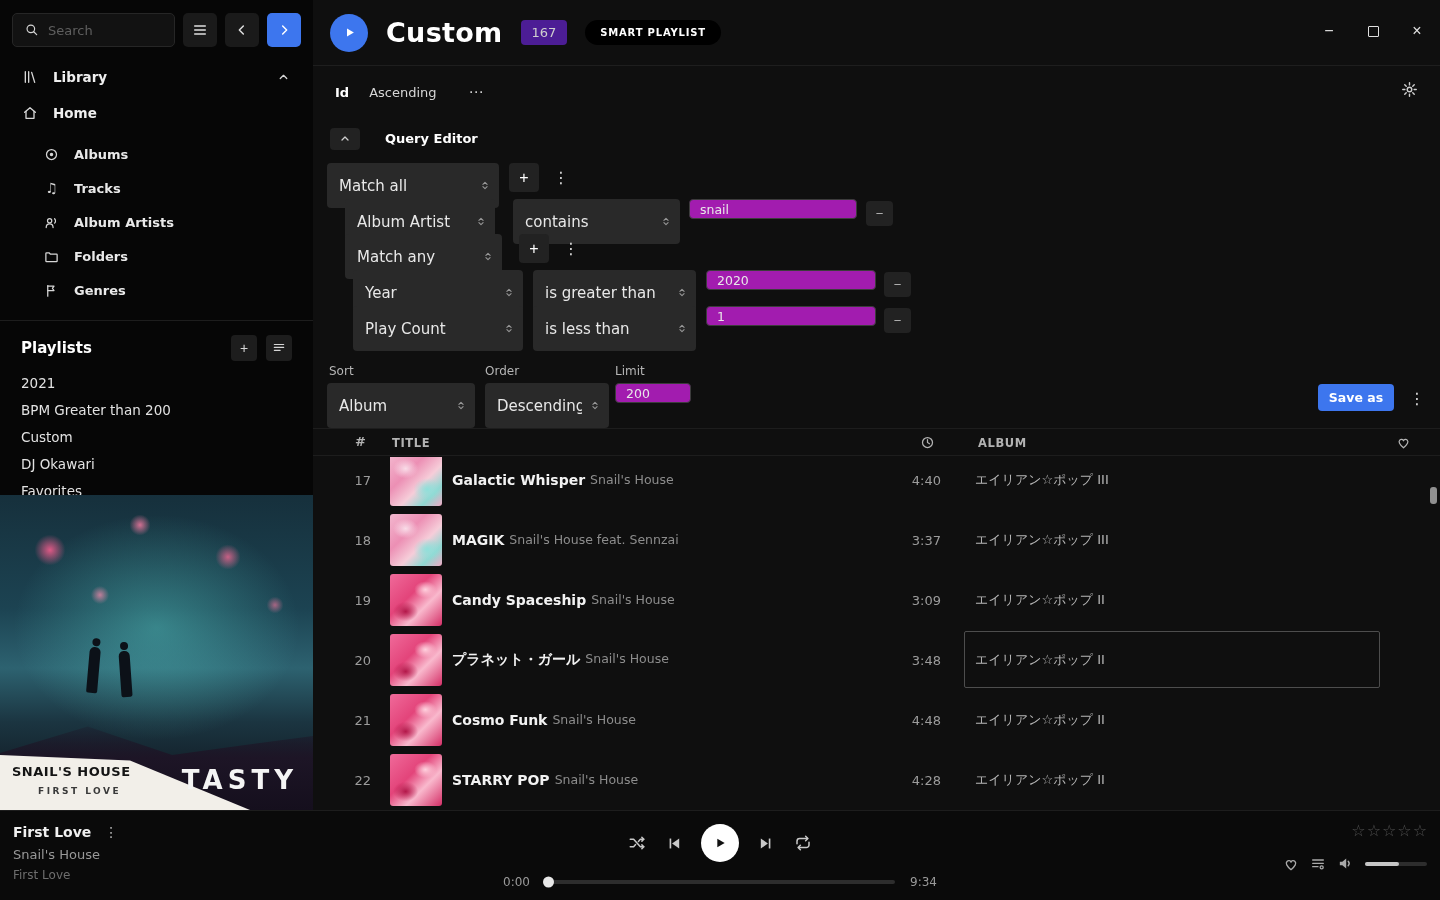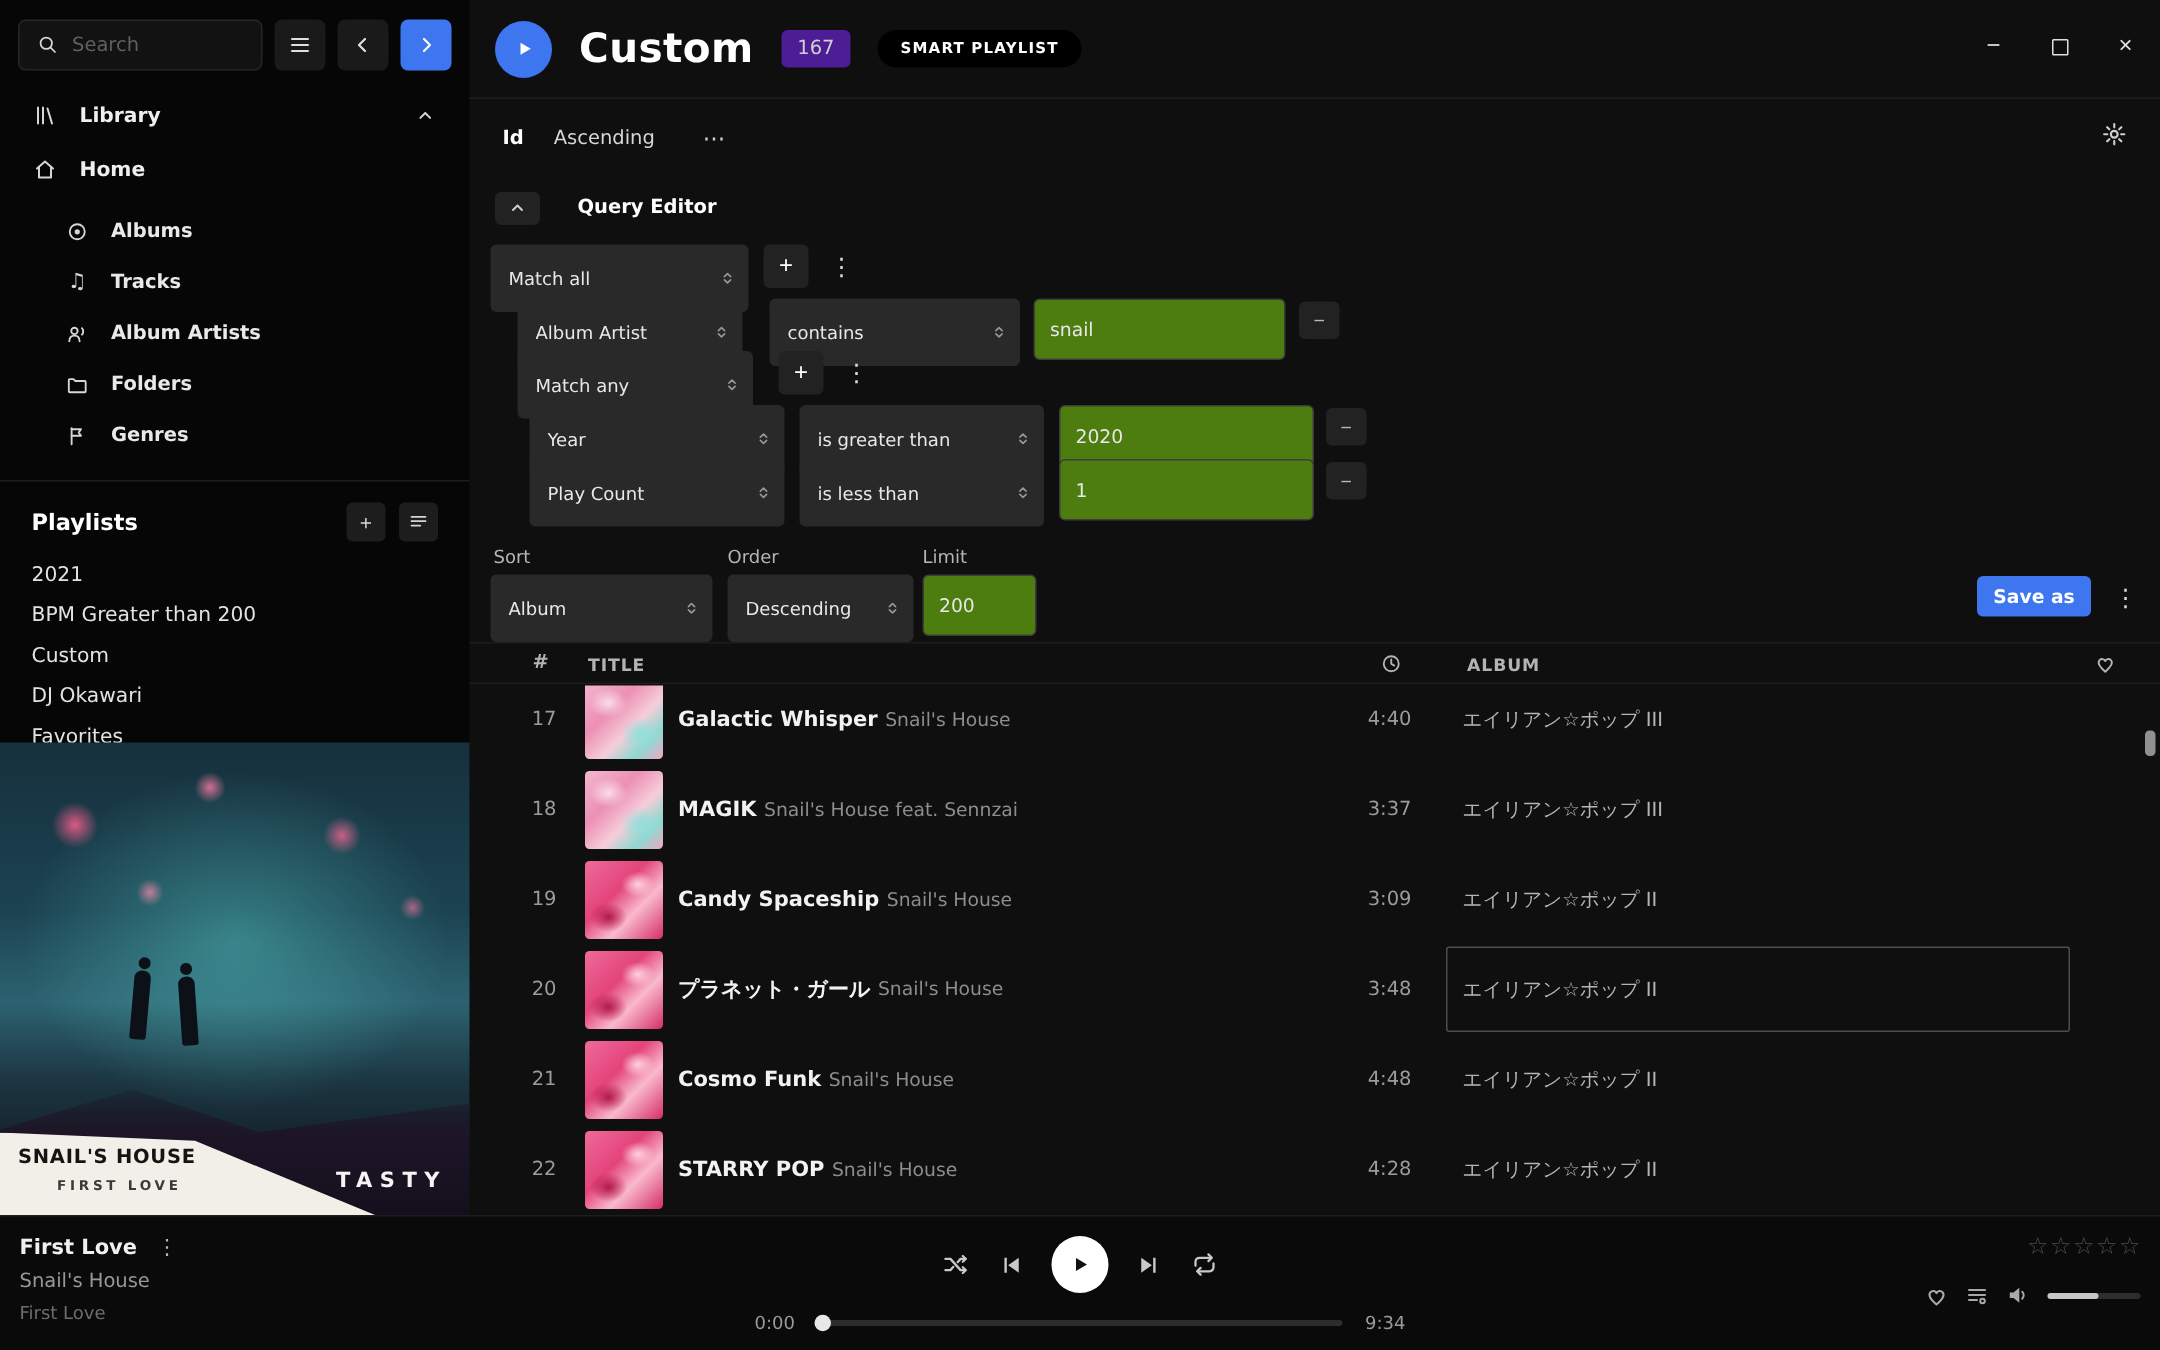--- a/index.html
+++ b/index.html
@@ -38,42 +38,42 @@
     radial-gradient(190px 150px at 50% 42%, rgba(95,225,215,.38), rgba(95,225,215,0) 75%),
     linear-gradient(180deg,#16303c 0%,#1c4352 36%,#2d6270 55%,#1b3541 72%,#121e27 88%,#0c141b 100%)}
   .art-rock{position:absolute;left:0;bottom:0;width:100%;height:95px;background:linear-gradient(180deg,rgba(24,18,30,0) 0%,#1d1526 45%,#150f1d 100%);clip-path:polygon(0 40%,28% 12%,55% 42%,100% 22%,100% 100%,0 100%)}
   .art-fig{position:absolute;width:11px;height:46px;background:#0c1118;border-radius:5px 5px 2px 2px}
   .art-fig::before{content:"";position:absolute;top:-9px;left:1.5px;width:8px;height:8px;border-radius:50%;background:#0c1118}
   .fig-a{left:88px;top:152px;transform:rotate(5deg)}
   .fig-b{left:120px;top:156px;transform:rotate(-4deg)}
   .art-banner{position:absolute;left:0;bottom:0;width:250px;height:55px;background:#f2efe9;clip-path:polygon(0 0,52% 10%,100% 100%,0 100%)}
   .art-artist{position:absolute;left:12px;top:9px;font-size:13px;font-weight:800;color:#141414;letter-spacing:.5px}
   .art-album{position:absolute;left:38px;top:31px;font-size:9px;font-weight:700;letter-spacing:2.5px;color:#3a3a3a}
-  .art-brand{position:absolute;right:15px;bottom:15px;font-size:14px;font-weight:700;letter-spacing:5px;color:#f4f4f4}
+  .art-brand{position:absolute;right:15px;bottom:15px;font-size:26px;font-weight:700;letter-spacing:5px;color:#f4f4f4}
 
   
   .main{position:absolute;left:313px;top:0;width:1127px;height:810px;background:#0f0f0f}
   .m-header{display:flex;align-items:center;gap:18px;padding-left:17px;height:66px;border-bottom:1px solid #1e1e1e}
   .play-circle{width:38px;height:38px;border-radius:50%;background:#3d76ee;border:none;color:#fff;display:flex;align-items:center;justify-content:center;cursor:pointer;flex:none}
   .m-title{font-size:27px;font-weight:800;color:#fff;letter-spacing:.3px}
   .count-badge{background:#4c1d95;color:#cfcfcf;font-size:13px;padding:5px 11px;border-radius:4px}
   .type-pill{background:#000;color:#fff;font-size:10px;font-weight:800;letter-spacing:.8px;padding:7px 15px;border-radius:14px}
   .m-toolbar{position:relative;display:flex;align-items:center;padding:17px 24px 0 22px;gap:20px}
   .sort-field{font-size:13px;font-weight:800;color:#fff;cursor:pointer}
   .sort-dir{font-size:13px;color:#d6d6d6;cursor:pointer}
   .more{font-size:15px;color:#cfcfcf;margin-left:12px;cursor:pointer}
   .gear-btn{position:absolute;right:22px;top:15px;background:none;border:none;color:#cfcfcf;cursor:pointer}
 
   
   .collapse-btn{position:absolute;left:17px;top:128px;width:30px;height:22px;background:#222;border:none;border-radius:4px;color:#cfcfcf;display:flex;align-items:center;justify-content:center;cursor:pointer}
   .qe-title{position:absolute;left:72px;top:131px;font-size:13px;font-weight:800;color:#fff}
-  .sel{position:absolute;height:45px;background:#292929;border-radius:4px;display:flex;align-items:center;gap:8px;padding:0 9px 0 12px;font-size:12px;color:#e8e8e8;cursor:pointer}
+  .sel{position:absolute;height:45px;background:#292929;border-radius:4px;display:flex;align-items:center;gap:8px;padding:0 9px 0 12px;font-size:15px;color:#e8e8e8;cursor:pointer}
   .sel .lbl{flex:1;white-space:nowrap;overflow:hidden}
   .sel svg{flex:none;color:#979797}
-  .tinput{position:absolute;height:41px;background:#4d7c0f;border:1px solid #3c3c3c;border-radius:4px;color:#e8e8e8;font-size:12.5px;padding:0 10px;font-family:inherit;outline:none}
+  .tinput{position:absolute;height:20px;background:#a21caf;border:1px solid #3c3c3c;border-radius:4px;color:#e8e8e8;font-size:12.5px;padding:0 10px;font-family:inherit;outline:none}
   .sq-btn{position:absolute;width:30px;height:29px;background:#222;border:none;border-radius:4px;color:#fff;font-size:16px;cursor:pointer;display:flex;align-items:center;justify-content:center}
   .minus-btn{position:absolute;width:27px;height:25px;background:#222;border:none;border-radius:4px;color:#b9b9b9;font-size:13px;cursor:pointer;display:flex;align-items:center;justify-content:center}
   .kebab{position:absolute;color:#d9d9d9;font-size:16px;cursor:pointer;line-height:1.4}
   .qe-lab{position:absolute;font-size:12px;color:#b5b5b5}
   .save-btn{position:absolute;left:1005px;top:384px;width:76px;height:27px;background:#3d76ee;color:#fff;border:none;border-radius:4px;font-size:12.5px;font-weight:700;cursor:pointer;font-family:inherit}
 
   
   .thead{position:absolute;top:428px;left:0;width:100%;height:28px;border-top:1px solid #1d1d1d;border-bottom:1px solid #1d1d1d;color:#b3b3b3}
   .th{position:absolute;top:7px;font-size:11.5px;font-weight:700;letter-spacing:.6px}
   .th-hash{left:42px;top:5px;font-size:13px}

